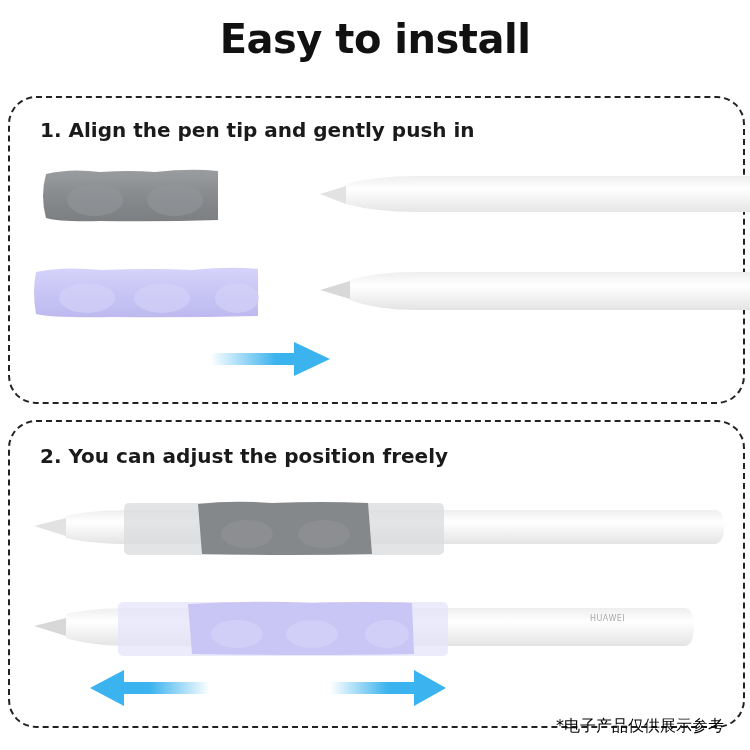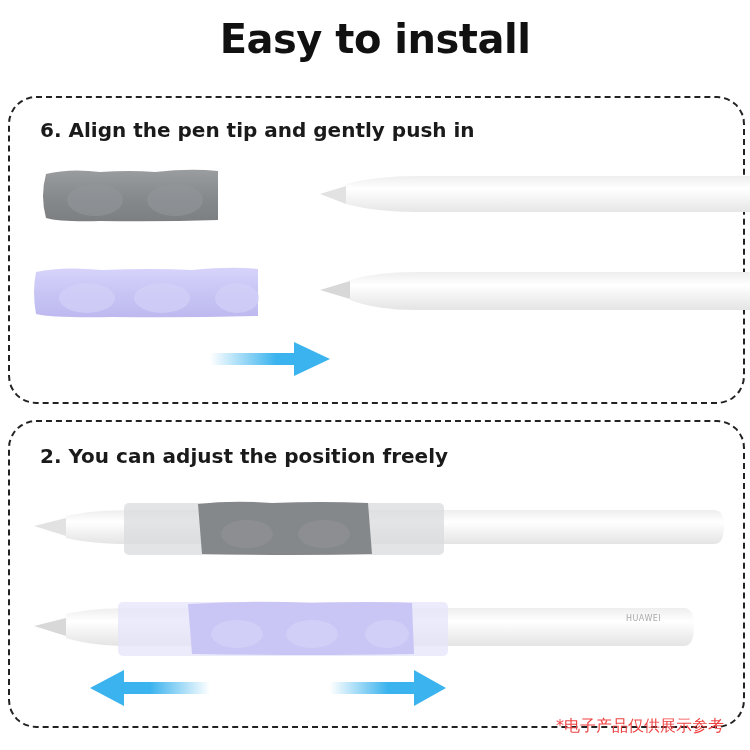--- a/index.html
+++ b/index.html
@@ -3,30 +3,30 @@
 <meta charset="utf-8">
 <style>
   html, body { margin:0; padding:0; }
   body { width:750px; height:750px; background:#ffffff; position:relative; overflow:hidden; font-family:"DejaVu Sans", sans-serif; }
   .title { position:absolute; left:0; top:16px; width:750px; text-align:center; font-size:40px; font-weight:bold; color:#111; letter-spacing:-0.5px; }
   .panel { position:absolute; border:2.5px dashed #222; border-radius:28px; box-sizing:border-box; }
   .panel1 { left:8px; top:96px; width:737px; height:308px; }
   .panel2 { left:8px; top:420px; width:737px; height:308px; }
   .step { position:absolute; font-size:20px; font-weight:bold; color:#1a1a1a; }
   .abs { position:absolute; }
-  .watermark { position:absolute; left:556px; top:716px; font-size:16px; color:#ef4444; }
+  .watermark { position:absolute; left:556px; top:716px; font-size:16px; color:#000000; }
   svg { display:block; }
 </style>
 </head>
 <body>
 
 <div class="title">Easy to install</div>
 
 <div class="panel panel1"></div>
-<div class="step" style="left:40px;top:118px;">6. Align the pen tip and gently push in</div>
+<div class="step" style="left:40px;top:118px;">1. Align the pen tip and gently push in</div>
 
 <svg class="abs" style="left:40px;top:168px;" width="180" height="55">
   <defs>
     <linearGradient id="gg" x1="0" y1="0" x2="0" y2="1">
       <stop offset="0" stop-color="#9a9da0"></stop>
         <stop offset="0.5" stop-color="#888b8e"></stop>
         <stop offset="1" stop-color="#7c7f82"></stop>
     </linearGradient>
   </defs>
   <path d="M6,6 Q30,0 60,4 Q90,2 115,4 Q150,0 178,3 L178,52 Q120,54 60,53 Q20,54 6,50 Q0,28 6,6 Z" fill="url(#gg)"></path>
@@ -110,21 +110,21 @@
     </linearGradient>
   </defs>
   <path d="M2,26 L34,18 L34,36 Z" fill="#d8d8d8"></path>
   <path d="M34,14 Q60,8 100,8 L652,8 Q662,8 662,26 Q662,46 652,46 L100,46 Q60,46 34,38 Z" fill="url(#pw4)"></path>
   <rect x="86" y="2" width="330" height="54" rx="5" fill="#e6e4fb" opacity="0.75"></rect>
   <path d="M156,4 Q220,0 280,3 Q340,1 380,3 L382,54 Q280,56 160,54 Z" fill="#c9c6f5"></path>
   <ellipse cx="205" cy="34" rx="26" ry="14" fill="#d3d0f8" opacity="0.8"></ellipse>
   <ellipse cx="280" cy="34" rx="26" ry="14" fill="#d3d0f8" opacity="0.8"></ellipse>
   <ellipse cx="355" cy="34" rx="22" ry="14" fill="#d3d0f8" opacity="0.8"></ellipse>
 </svg>
-<div class="abs" style="left:590px;top:614px;font-size:8px;color:#aaaaaa;letter-spacing:0.5px;margin-left:36px;">HUAWEI</div>
+<div class="abs" style="left:590px;top:614px;font-size:8px;color:#aaaaaa;letter-spacing:0.5px;">HUAWEI</div>
 
 <svg class="abs" style="left:90px;top:668px;" width="120" height="40">
   <defs>
     <linearGradient id="al" x1="1" y1="0" x2="0" y2="0">
       <stop offset="0" stop-color="#3bb3ee" stop-opacity="0"></stop>
         <stop offset="0.5" stop-color="#3bb3ee"></stop>
         <stop offset="1" stop-color="#3bb3ee"></stop>
     </linearGradient>
   </defs>
   <path d="M120,14 L34,14 L34,2 L0,20 L34,38 L34,26 L120,26 Z" fill="url(#al)"></path>

